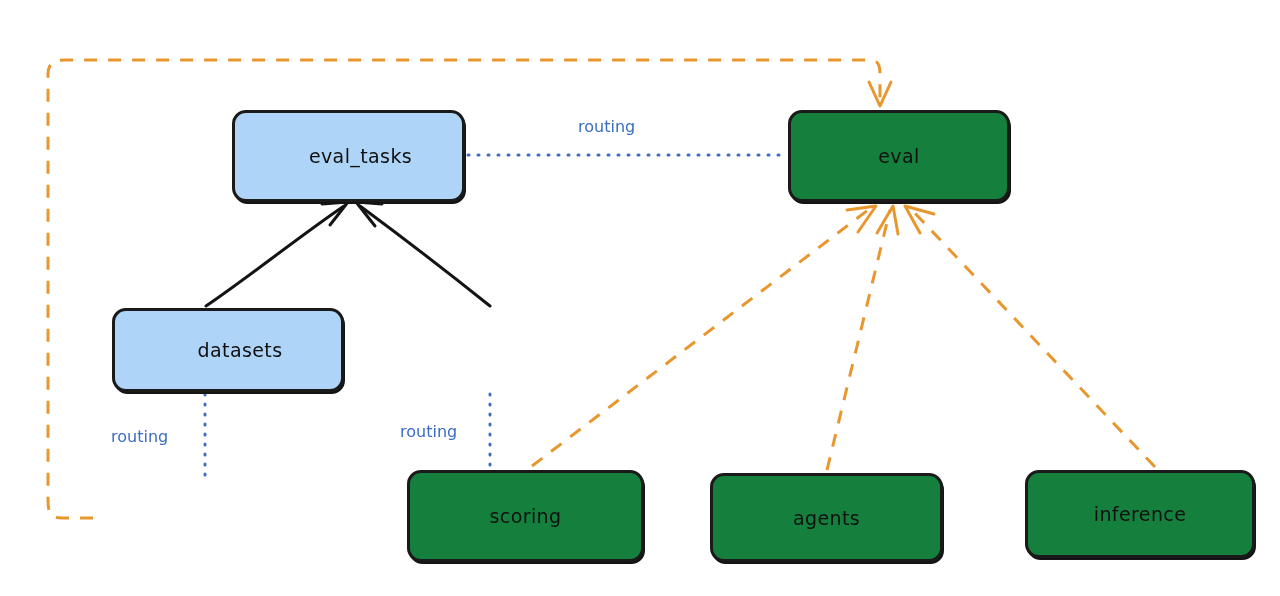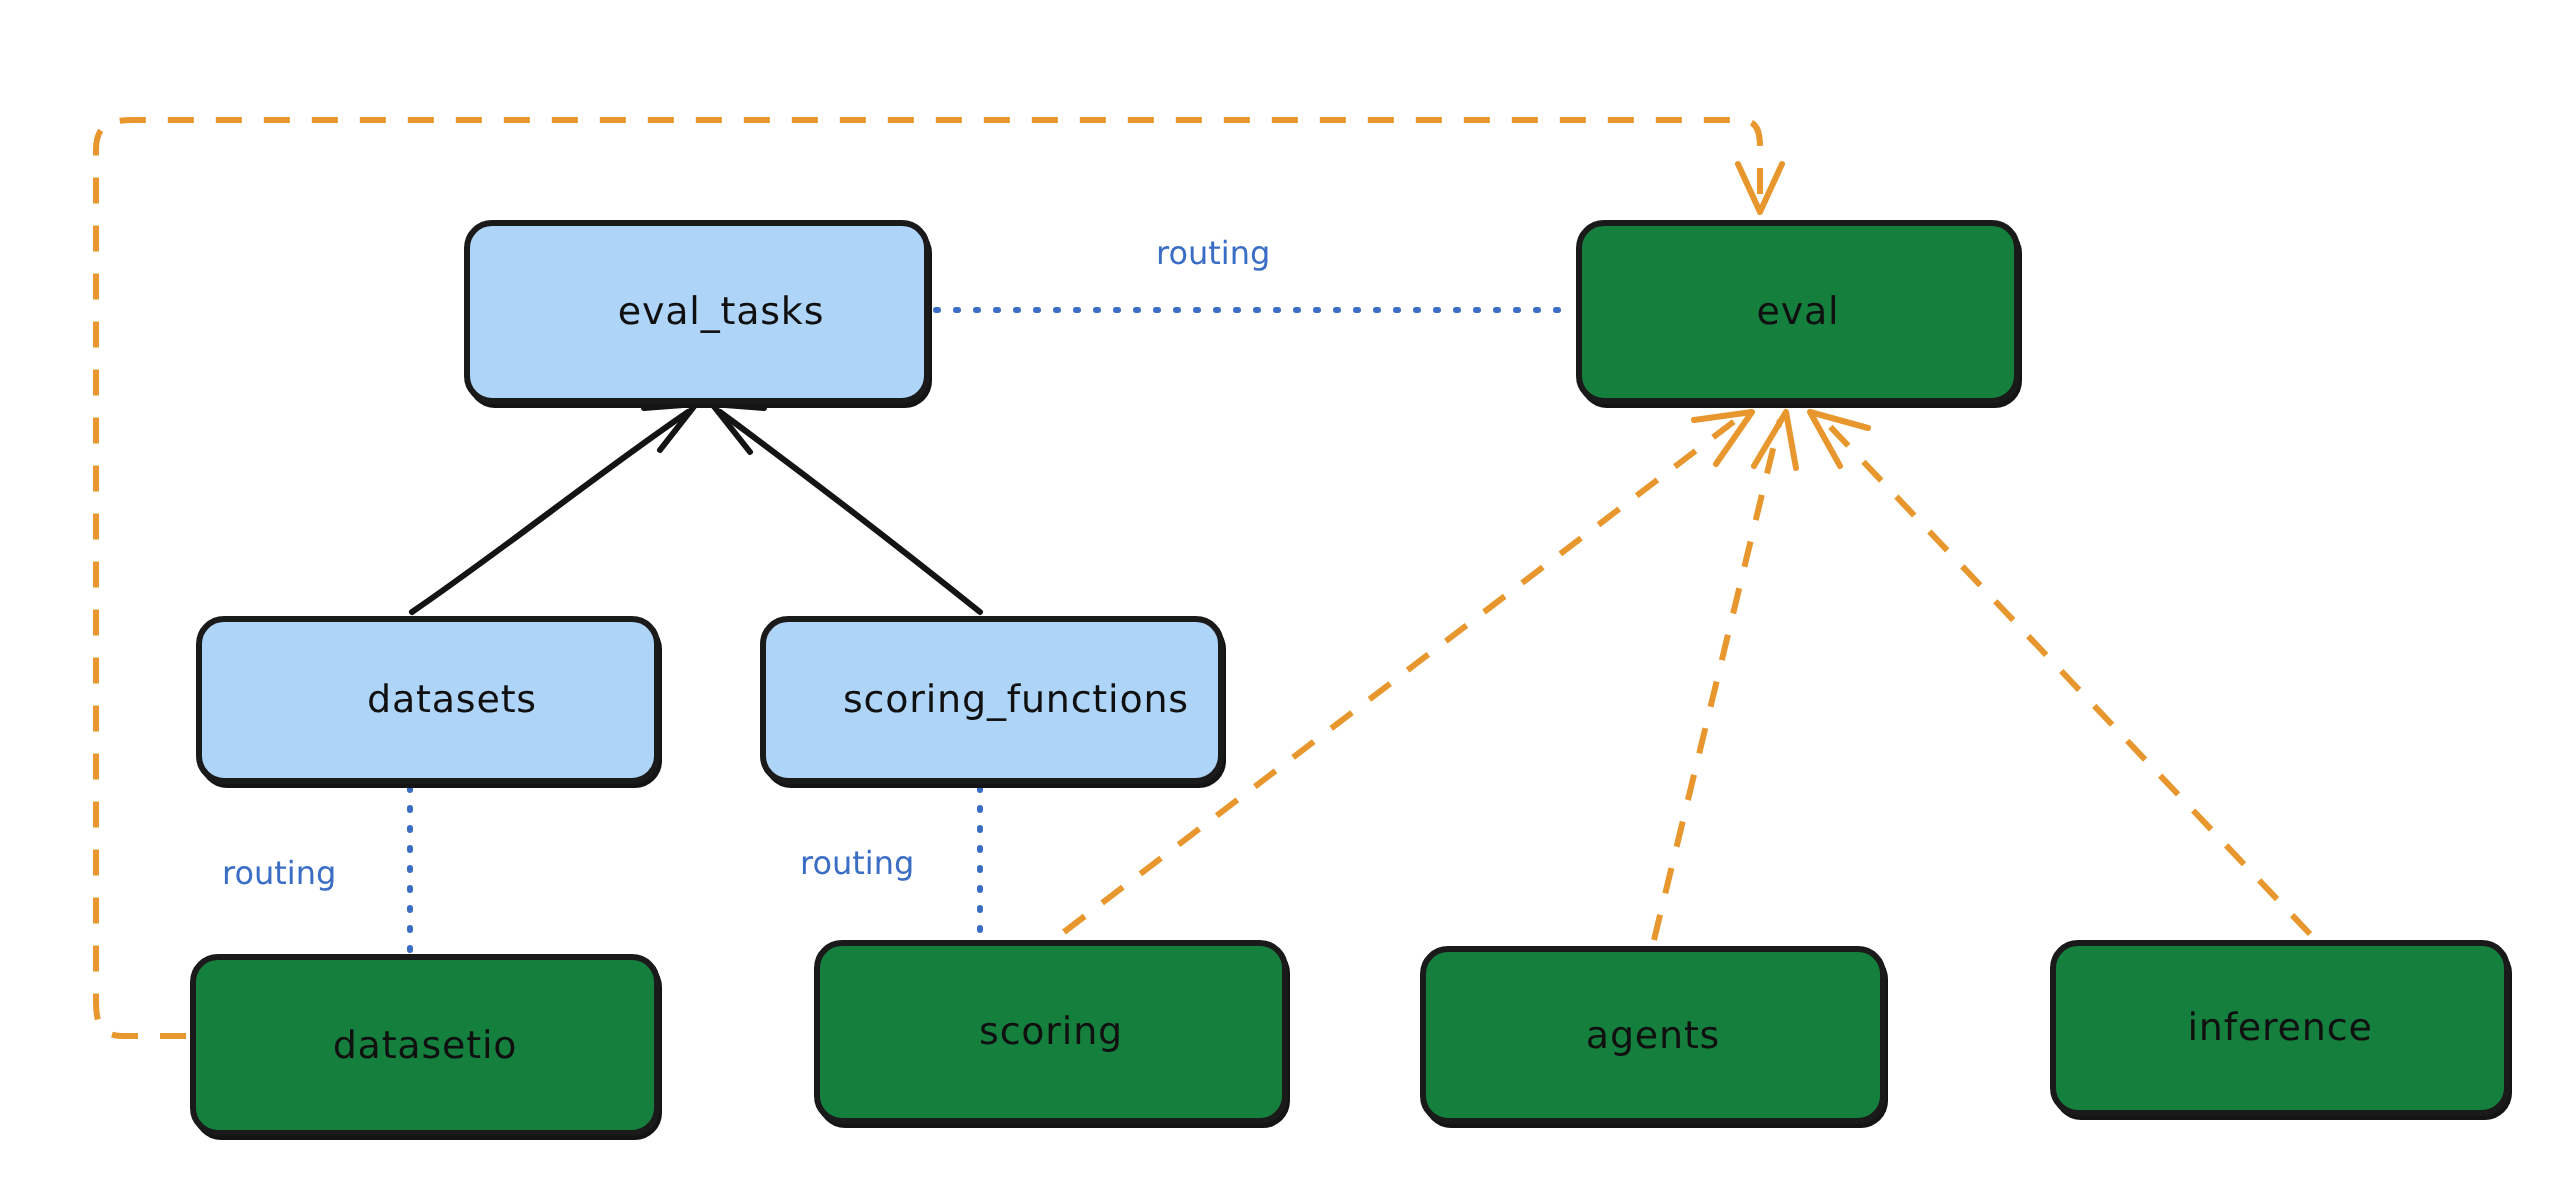--- a/index.html
+++ b/index.html
@@ -133,31 +133,25 @@
   </svg>
 
   <div class="node node-blue" style="left:232px; top:110px; width:233px; height:92px;">
     <span class="node-label">eval_tasks</span>
   </div>
 
   <div class="node node-green" style="left:788px; top:110px; width:222px; height:92px;">
     <span class="node-label">eval</span>
   </div>
 
-  <div class="node node-blue" style="left:98px; top:308px; width:232px; height:84px;">
+  <div class="node node-blue" style="left:112px; top:308px; width:232px; height:84px;">
     <span class="node-label">datasets</span>
   </div>
 
-  <div class="node node-blue" style="left:380px; top:308px; width:232px; height:84px;">
-    <span class="node-label">scoring_functions</span>
-  </div>
 
-  <div class="node node-green" style="left:95px; top:477px; width:235px; height:91px;">
-    <span class="node-label">datasetio</span>
-  </div>
 
   <div class="node node-green" style="left:407px; top:470px; width:237px; height:92px;">
     <span class="node-label">scoring</span>
   </div>
 
   <div class="node node-green" style="left:710px; top:473px; width:233px; height:89px;">
     <span class="node-label">agents</span>
   </div>
 
   <div class="node node-green" style="left:1025px; top:470px; width:230px; height:88px;">

